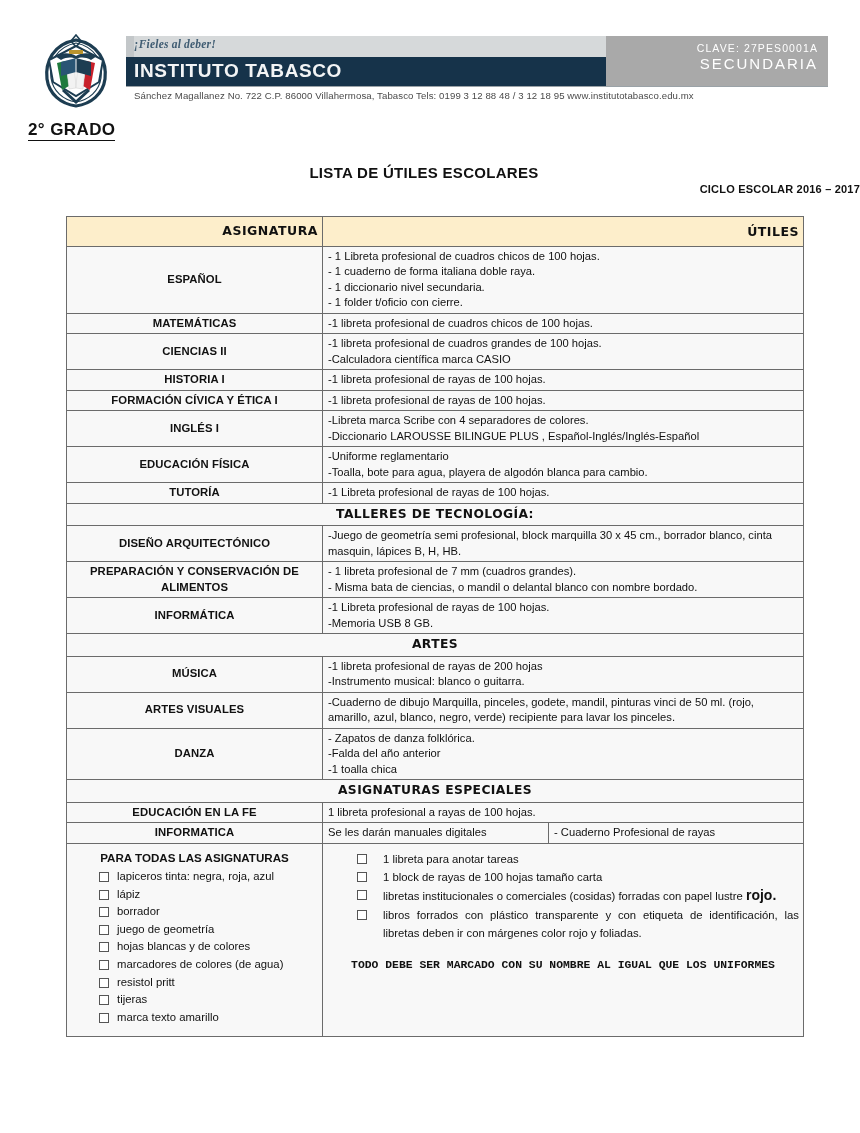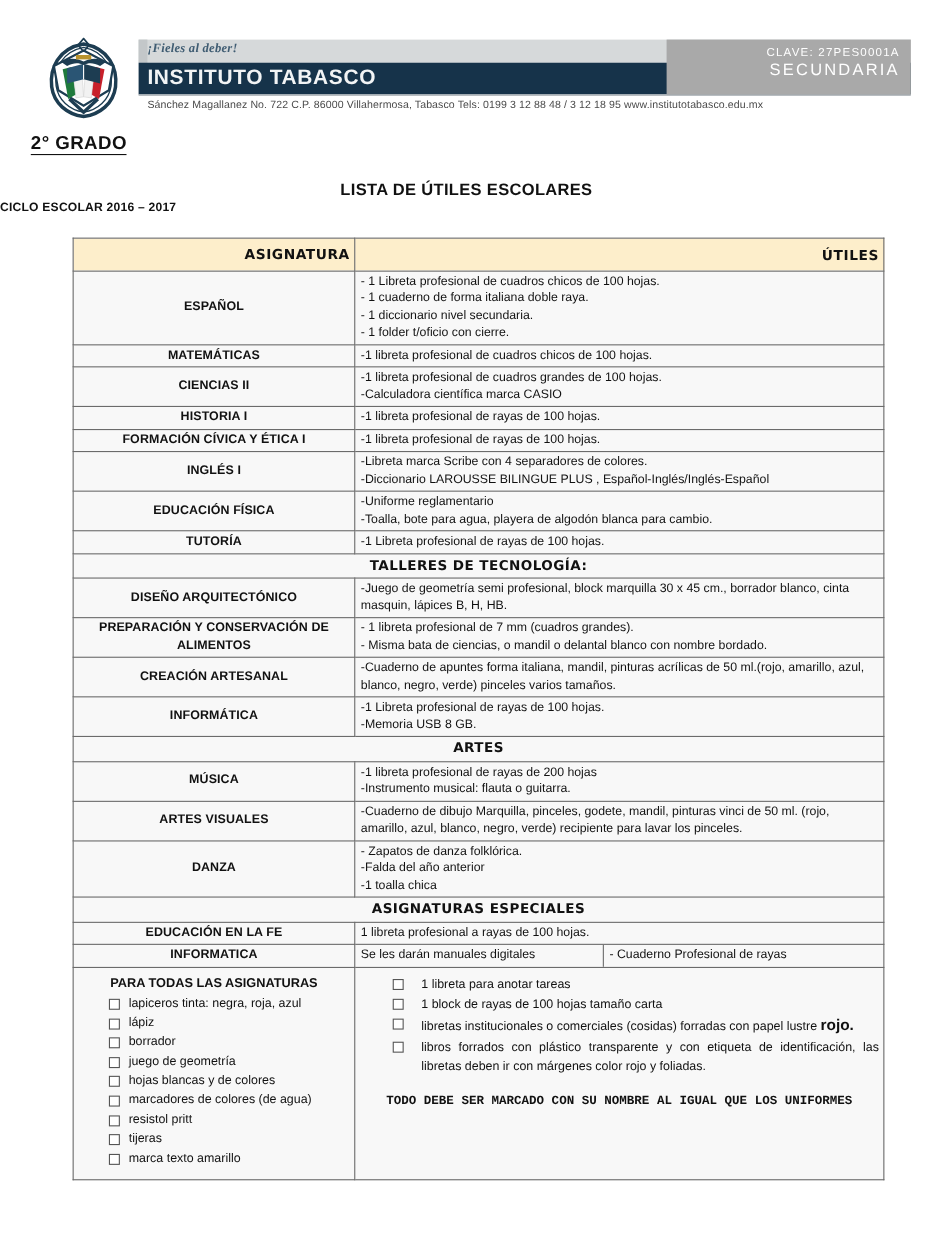--- a/index.html
+++ b/index.html
@@ -49,21 +49,21 @@
   .t-grado{
     position:absolute;left:0;right:0;top:120px;text-align:left;
     font-size:17px;font-weight:bold;letter-spacing:.4px;padding-left:28px;
   }
   .t-grado span{border-bottom:1.6px solid #111;padding-bottom:1px;}
   .t-lista{
     position:absolute;left:0;right:12px;top:164px;text-align:center;
     font-size:15px;font-weight:bold;letter-spacing:.3px;
   }
   .t-ciclo{
-    position:absolute;left:0;right:0;top:183px;text-align:left;
+    position:absolute;left:0;right:0;top:183px;text-align:right;
     font-size:11px;font-weight:bold;letter-spacing:.2px;
   }
 
   
   .tbl{
     position:absolute;left:66px;top:216px;width:737px;
     border-collapse:collapse;table-layout:fixed;
     background:#f8f8f8;
   }
   .tbl td{
@@ -275,42 +275,36 @@
         </td>
       </tr>
       <tr>
         <td class="subject">PREPARACIÓN Y CONSERVACIÓN DE ALIMENTOS</td>
         <td class="items">
           <div>- 1 libreta profesional de 7 mm (cuadros grandes).</div>
           <div>- Misma bata de ciencias, o mandil o delantal  blanco con nombre bordado.</div>
         </td>
       </tr>
       <tr>
-        <td class="subject">CREACIÓN ARTESANAL</td>
-        <td class="items">
-          <div class="wrap">-Cuaderno de apuntes forma italiana, mandil, pinturas  acrílicas de 50 ml.(rojo, amarillo, azul, blanco, negro, verde) pinceles varios tamaños.</div>
-        </td>
-      </tr>
-      <tr>
         <td class="subject">INFORMÁTICA</td>
         <td class="items">
           <div>-1 Libreta profesional de rayas de 100 hojas.</div>
           <div>-Memoria USB 8 GB.</div>
         </td>
       </tr>
 
       <tr class="band">
         <td colspan="2">ARTES</td>
       </tr>
 
       <tr>
         <td class="subject">MÚSICA</td>
         <td class="items">
           <div>-1 libreta profesional de rayas de 200 hojas</div>
-          <div>-Instrumento musical: flauta o guitarra.</div>
+          <div>-Instrumento musical: blanco o guitarra.</div>
         </td>
       </tr>
       <tr>
         <td class="subject">ARTES VISUALES</td>
         <td class="items">
           <div class="wrap">-Cuaderno de dibujo  Marquilla,  pinceles, godete, mandil, pinturas vinci de 50 ml. (rojo, amarillo, azul, blanco, negro, verde) recipiente para lavar los pinceles.</div>
         </td>
       </tr>
       <tr>
         <td class="subject">DANZA</td>

